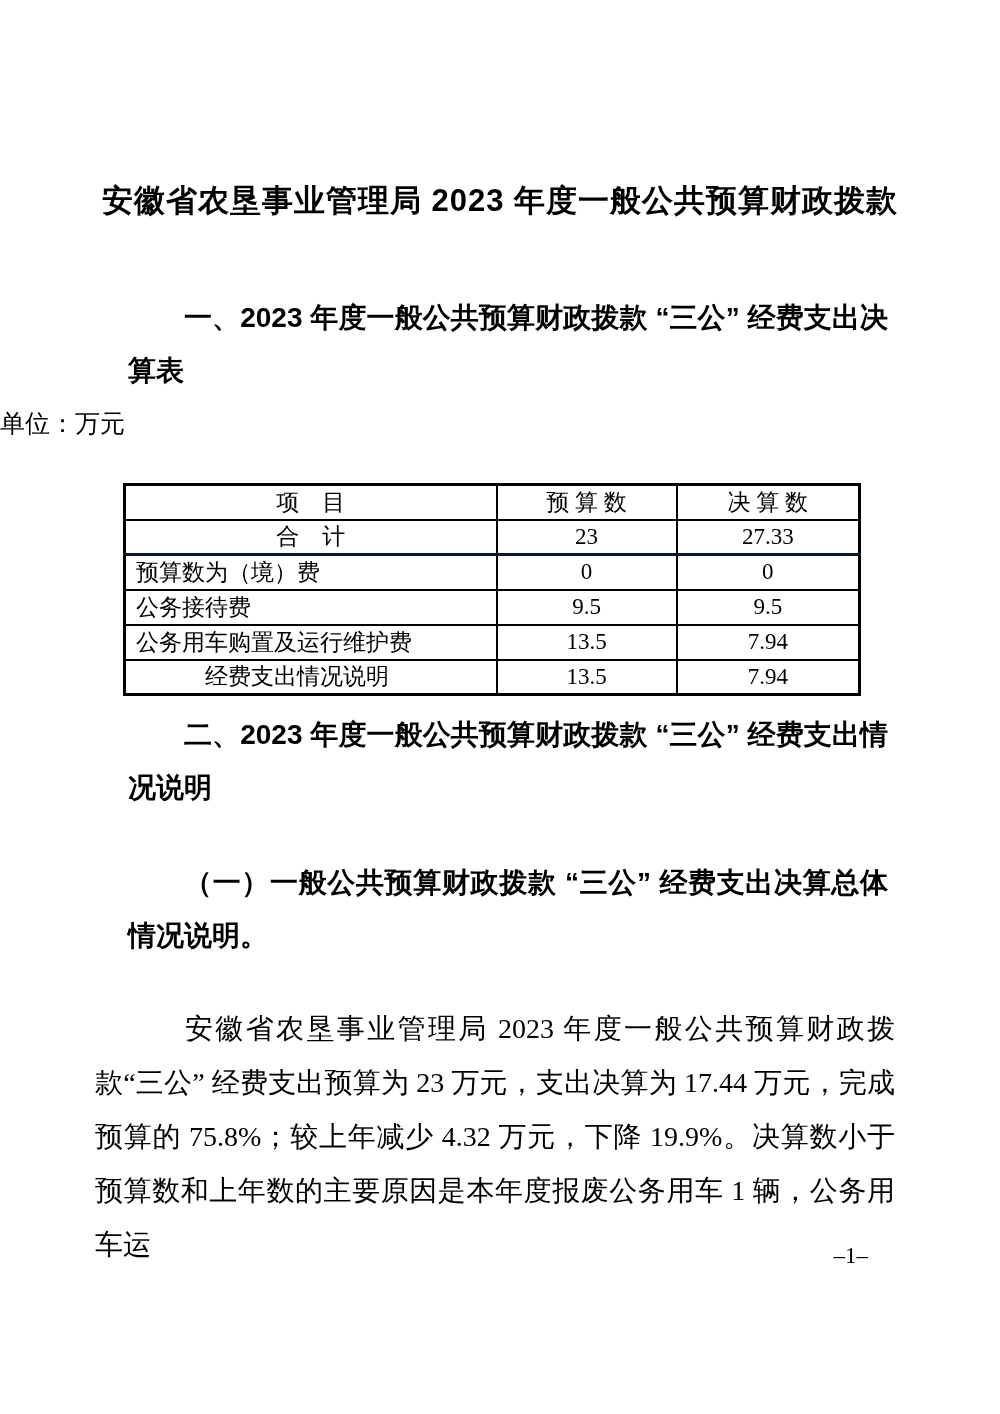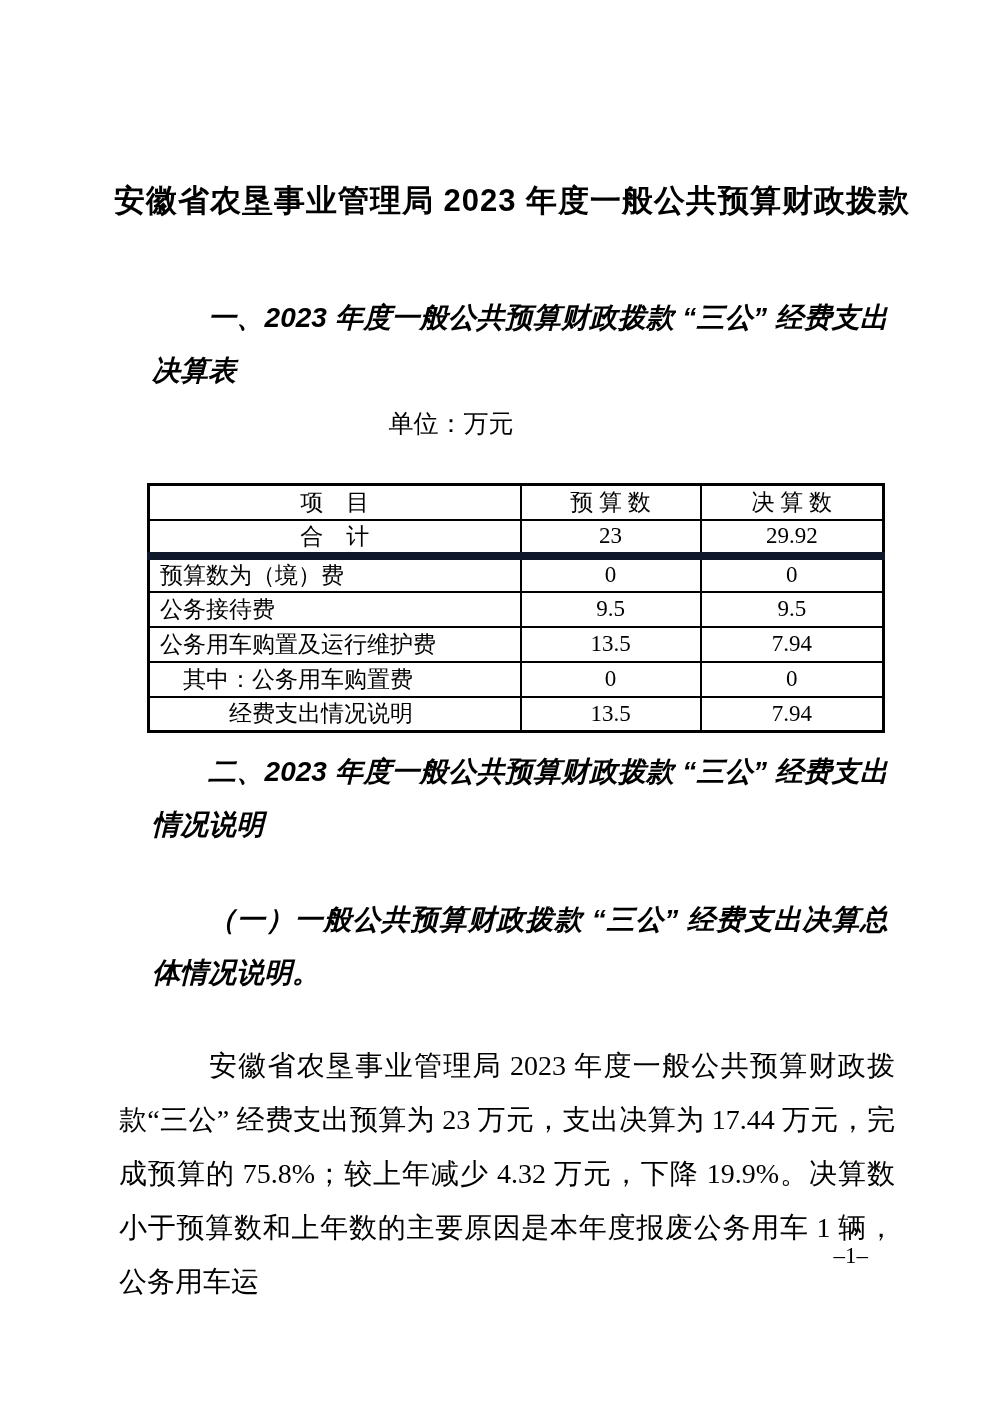--- a/index.html
+++ b/index.html
@@ -6,21 +6,20 @@
   html, body { background: #ffffff; }
   .page {
     position: relative;
     width: 1000px;
     height: 1414px;
     margin: 0 auto;
     background: #ffffff;
     color: #000000;
     font-family: "Liberation Serif", serif;
     overflow: hidden;
-    padding-left: 24px;
   }
   
   .doc-title {
     margin-top: 172px;
     text-align: center;
     font-family: "Liberation Sans", sans-serif;
     font-weight: bold;
     font-size: 31px;
     line-height: 57px;
     letter-spacing: 1px;
@@ -28,30 +27,29 @@
   
   .heading {
     margin-left: 128px;
     margin-right: 112px;
     font-family: "Liberation Sans", sans-serif;
     font-weight: bold;
     font-size: 28px;
     line-height: 53px;
     text-align: justify;
     text-indent: 56px;
-    font-style: italic;
   }
   .heading-1 { margin-top: 62px; }
   .heading-2 { margin-top: 12px; }
   .heading-3 { margin-top: 42px; }
   
   .unit-line {
     margin-top: 10px;
     margin-right: 122px;
-    text-align: center;
+    text-align: left;
     font-size: 25px;
     line-height: 34px;
   }
   
   .budget-table {
     margin-top: 42px;
     margin-left: 123px;
     width: 735px;
     border-collapse: collapse;
     border: 3px solid #000;
@@ -66,21 +64,21 @@
     vertical-align: middle;
     padding: 0;
     overflow: hidden;
     white-space: nowrap;
   }
   .budget-table col.c1 { width: 372px; }
   .budget-table col.c2 { width: 180px; }
   .budget-table col.c3 { width: 183px; }
   .budget-table td.item { text-align: left; padding-left: 10px; }
   .budget-table td.item.center { text-align: center; padding-left: 0; }
-  .budget-table tr.total-row td { border-bottom: 8px solid #0f172a; }
+  .budget-table tr.total-row td { border-bottom: 3px solid #0f172a; }
   
   .table-note {
     margin-top: 5px;
     margin-left: 118px;
     margin-right: 110px;
     font-size: 19px;
     line-height: 26px;
     text-align: justify;
   }
   
@@ -124,41 +122,36 @@
       <tr>
         <th>项　目</th>
         <th>预 算 数</th>
         <th>决 算 数</th>
       </tr>
     </thead>
     <tbody>
         <tr class="total-row">
           <td class="item center">合　计</td>
           <td>23</td>
-          <td>29.92</td>
+          <td>27.33</td>
         </tr>
         <tr>
           <td class="item">预算数为（境）费</td>
           <td>0</td>
           <td>0</td>
         </tr>
         <tr>
           <td class="item">公务接待费</td>
           <td>9.5</td>
           <td>9.5</td>
         </tr>
         <tr>
           <td class="item">公务用车购置及运行维护费</td>
           <td>13.5</td>
           <td>7.94</td>
-        </tr>
-        <tr>
-          <td class="item" style="padding-left: 33px;">其中：公务用车购置费</td>
-          <td>0</td>
-          <td>0</td>
         </tr>
         <tr>
           <td class="item" style="padding-left: 79px;">经费支出情况说明</td>
           <td>13.5</td>
           <td>7.94</td>
         </tr>
       </tbody>
   </table>
 
 

